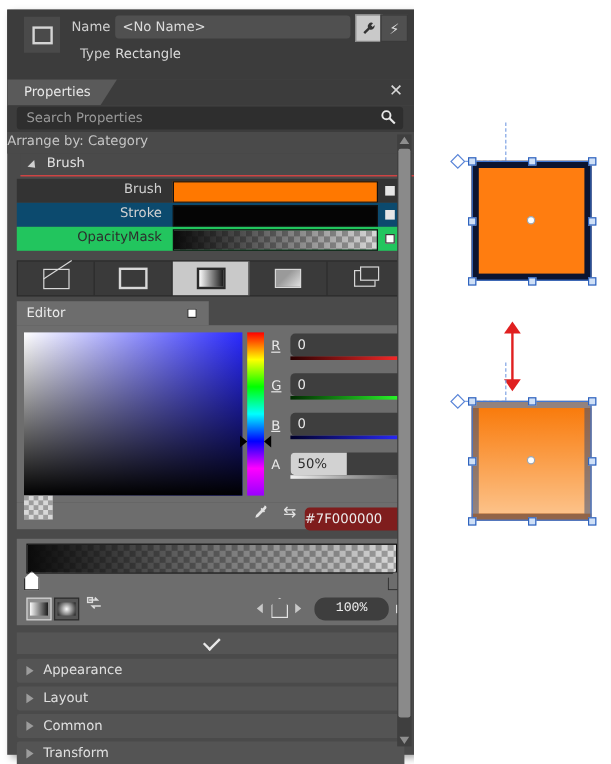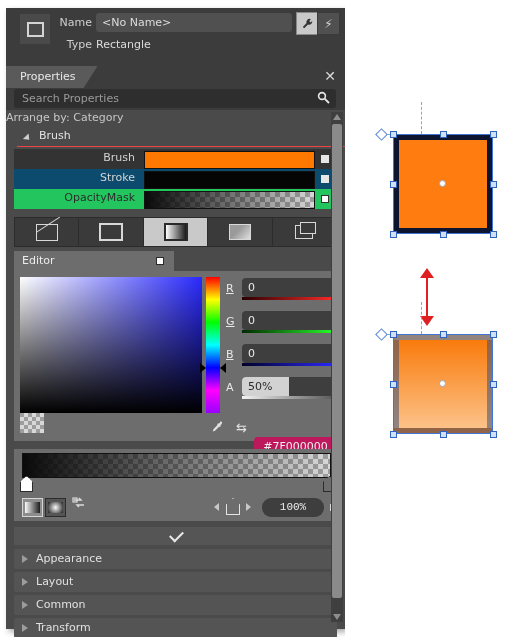--- a/index.html
+++ b/index.html
@@ -127,22 +127,22 @@
         border-radius:4px;overflow:hidden;}
   #a-fillbar{position:absolute;left:0;top:0;width:50%;height:100%;background:#d2d2d2;}
   #a-val{position:absolute;left:6px;top:0;line-height:19px;font-size:11px;color:#2b2b2b;}
 
   
   #hexrow{position:relative;margin:0 8px;height:22px;background:#6d6d6d;}
   #checker-chip{position:absolute;left:6px;top:-6px;width:24px;height:20px;
         background:repeating-conic-gradient(#d8d8d8 0% 25%, #9d9d9d 0% 50%);background-size:8px 8px;}
   #eyedrop{position:absolute;left:196px;top:1px;color:#e2e2e2;font-size:13px;}
   #swapicon{position:absolute;left:222px;top:1px;color:#e2e2e2;font-size:13px;}
-  #hexfield{position:absolute;left:240px;top:18px;width:83px;height:19px;background:#be185d;
-        border-radius:4px;color:#ededed;font-size:11px;line-height:19px;text-align:center;}
+  #hexfield{position:absolute;left:240px;top:4px;width:83px;height:19px;background:#7f1d1d;
+        border-radius:4px;color:#ededed;font-size:11px;line-height:19px;text-align:left;}
 
   
   #gradwrap{position:relative;margin:8px 8px 0 8px;height:46px;background:#6d6d6d;}
   #gradbar{position:absolute;left:8px;top:4px;width:307px;height:23px;border:1px solid #111;
         background-image:linear-gradient(to right,#0a0a0a 0%,rgba(10,10,10,0) 100%),
           repeating-conic-gradient(#d8d8d8 0% 25%, #9d9d9d 0% 50%);
         background-size:100% 100%, 10px 10px;}
   .stop{position:absolute;top:27px;width:13px;height:16px;}
   .stop .house{width:13px;height:16px;background:#ffffff;border:1px solid #2b2b2b;
         box-sizing:border-box;clip-path:polygon(50% 0,100% 38%,100% 100%,0 100%,0 38%);}

